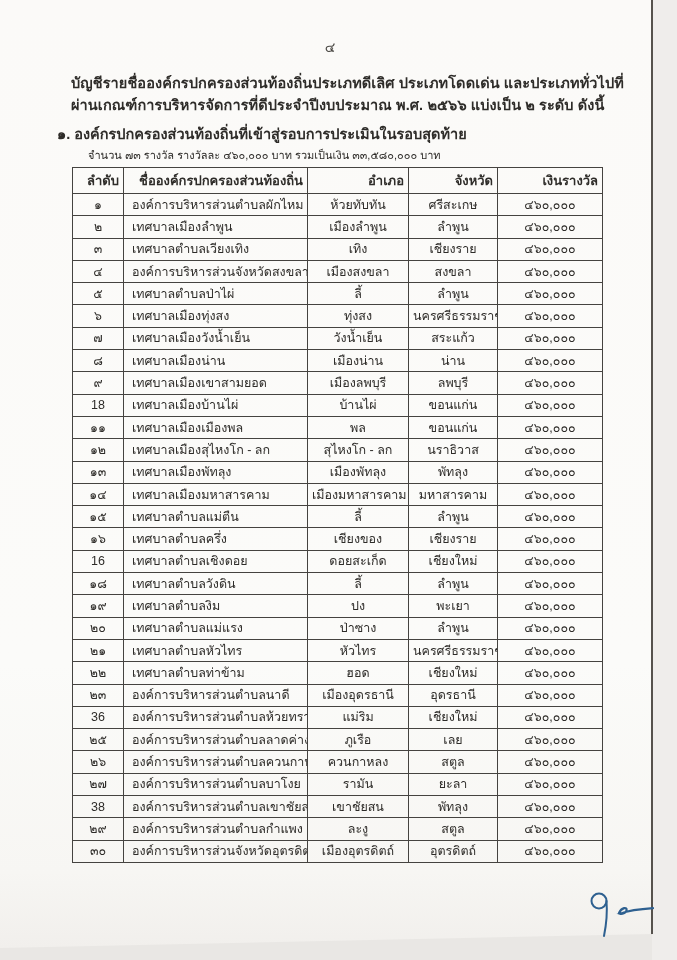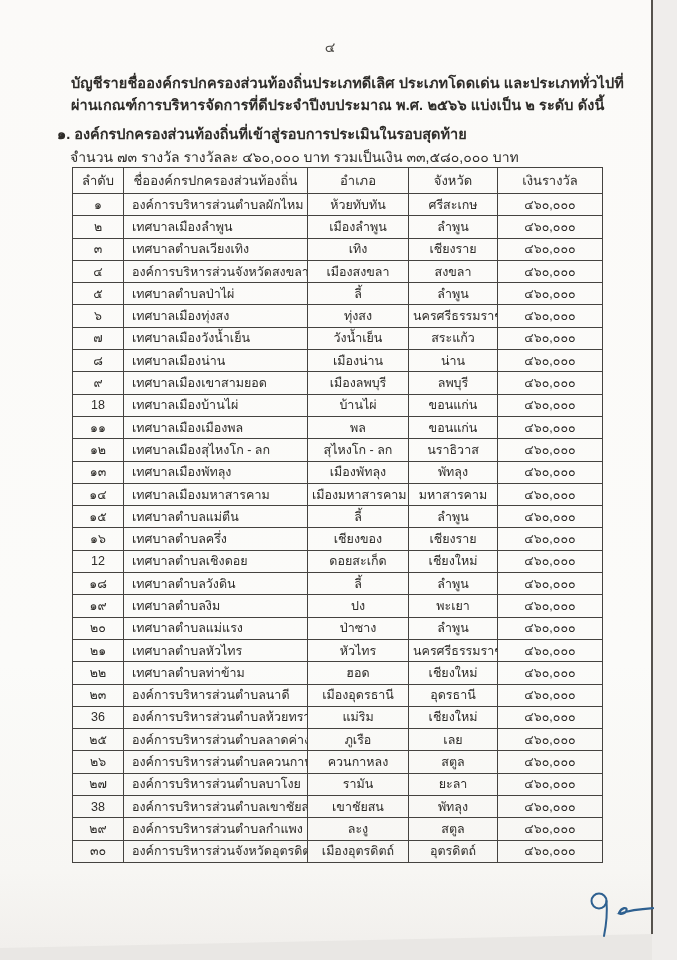--- a/index.html
+++ b/index.html
@@ -48,46 +48,46 @@
     position: absolute;
     top: 122px;
     left: 57px;
     width: 567px;
     font-size: 14.5px;
     font-weight: 700;
   }
   .section-summary {
     position: absolute;
     top: 146px;
-    left: 70px;
+    left: 88px;
     width: 540px;
-    font-size: 14px;
+    font-size: 11px;
     font-weight: 400;
   }
   table.awards {
     position: absolute;
     top: 167px;
     left: 72px;
     width: 530px;
     border-collapse: collapse;
     table-layout: fixed;
     font-size: 12.5px;
     color: #2e2c29;
   }
   table.awards th, table.awards td {
     border: 1px solid #454340;
     padding: 0 4px;
     white-space: nowrap;
     overflow: hidden;
   }
   table.awards th {
     height: 25px;
-    font-weight: 400;
+    font-weight: 700;
     font-size: 13px;
-    text-align: center;
+    text-align: right;
   }
   table.awards td {
     height: 21.3px;
     text-align: center;
     font-weight: 400;
   }
   table.awards td.col-1 {
     text-align: left;
     padding-left: 8px;
     margin-top: 22px;
@@ -250,21 +250,21 @@
           <td class="col-4">๔๖๐,๐๐๐</td>
         </tr>
         <tr>
           <td class="col-0">๑๖</td>
           <td class="col-1">เทศบาลตำบลครึ่ง</td>
           <td class="col-2">เชียงของ</td>
           <td class="col-3">เชียงราย</td>
           <td class="col-4">๔๖๐,๐๐๐</td>
         </tr>
         <tr>
-          <td class="col-0">12</td>
+          <td class="col-0">16</td>
           <td class="col-1">เทศบาลตำบลเชิงดอย</td>
           <td class="col-2">ดอยสะเก็ด</td>
           <td class="col-3">เชียงใหม่</td>
           <td class="col-4">๔๖๐,๐๐๐</td>
         </tr>
         <tr>
           <td class="col-0">๑๘</td>
           <td class="col-1">เทศบาลตำบลวังดิน</td>
           <td class="col-2">ลี้</td>
           <td class="col-3">ลำพูน</td>

